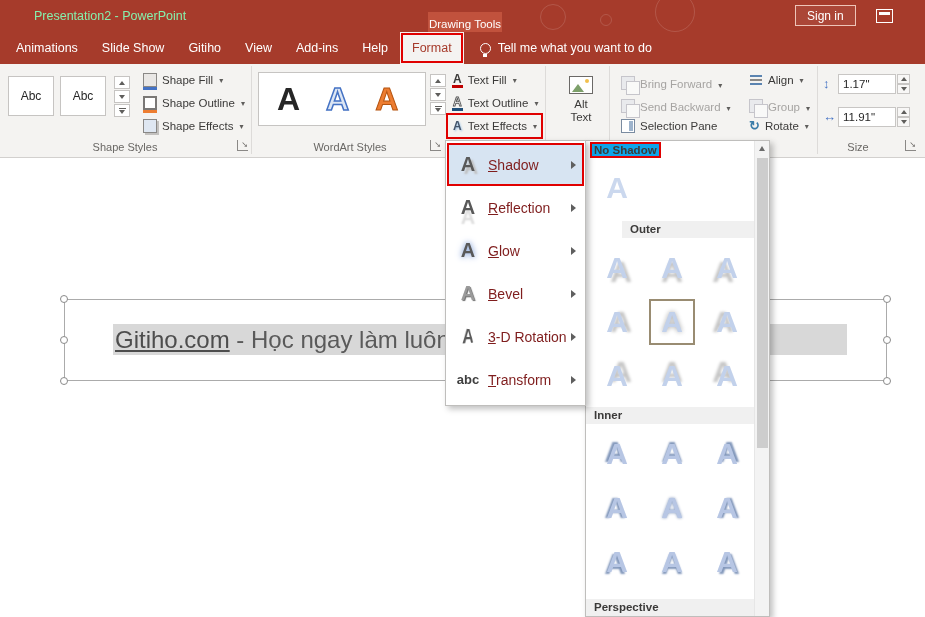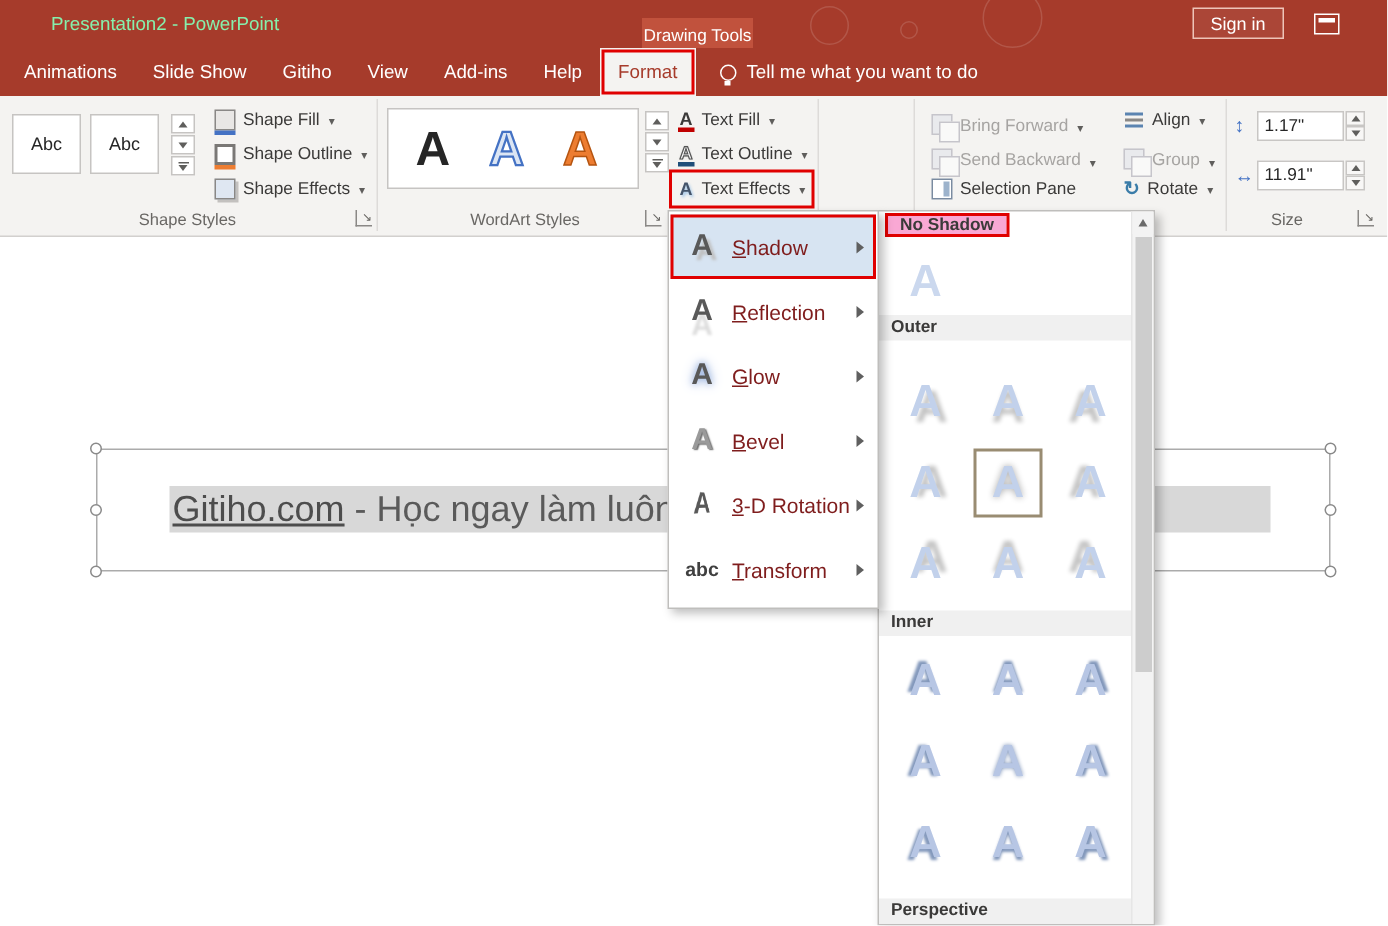--- a/index.html
+++ b/index.html
@@ -131,21 +131,21 @@
   .i-bevel { color:#9a9a9a; text-shadow:1px 1px 1px #6e6e6e, -1px -1px 1px #fff; }
   .i-3d span { display:inline-block; transform:perspective(60px) rotateY(38deg); }
   .i-transform { font-size:13px; color:#404040; }
 
   
   .submenu { position:absolute; left:585px; top:140px; width:185px; height:477px; background:#fff; border:1px solid #BFBEBC;
              box-shadow:3px 3px 6px rgba(0,0,0,0.25); z-index:29; overflow:hidden; }
   .gal-hdr { position:absolute; left:0; width:169px; height:17px; background:#F0F0F0; font-size:11.5px; font-weight:bold;
              color:#3b3a39; line-height:17px; padding-left:8px; }
   .hdr-noshadow { position:absolute; left:6px; top:3px; font-size:11.5px; font-weight:bold; color:#3b3a39;
-                  padding:0 8px; background:#f9a8d4; outline:2px solid #E00000; outline-offset:0; }
+                  padding:0 2px; background:#0ea5e9; outline:2px solid #E00000; outline-offset:0; }
   .thumb { position:absolute; width:46px; height:46px; display:flex; align-items:center; justify-content:center; cursor:default; }
   .thumb.selected { border:2px solid #998c72; box-shadow:inset 0 0 0 2px #fff; }
   .tg { font-size:30px; font-weight:bold; color:#C2D1EB; line-height:30px; }
   .tg-plain { color:#CBD8EE; }
   .tg-inner { color:#B7C6E4; }
   .out-br{text-shadow:4px 4px 3px #c3c3c3} .out-b{text-shadow:0 4px 3px #c3c3c3} .out-bl{text-shadow:-4px 4px 3px #c3c3c3}
   .out-r{text-shadow:4px 0 3px #c3c3c3}  .out-c{text-shadow:0 0 5px #ababab}   .out-l{text-shadow:-4px 0 3px #c3c3c3}
   .out-tr{text-shadow:4px -4px 3px #c3c3c3} .out-t{text-shadow:0 -4px 3px #c3c3c3} .out-tl{text-shadow:-4px -4px 3px #c3c3c3}
   .in-tl{text-shadow:-2px -2px 2px #8096ba, 2px 2px 2px #fff} .in-t{text-shadow:0 -2px 2px #8096ba, 0 2px 2px #fff}
   .in-tr{text-shadow:2px -2px 2px #8096ba, -2px 2px 2px #fff} .in-l{text-shadow:-2px 0 2px #8096ba, 2px 0 2px #fff}
@@ -237,20 +237,24 @@
       <span>Text Outline</span>
     </div>
     <div class="rbtn caret red-box" style="left:449px;top:52px;">
       <span class="ic-a-fx">A</span>
       <span>Text Effects</span>
     </div>
     <span class="grouplabel" style="left:290px;width:120px;">WordArt Styles</span>
     <span class="launcher" style="left:430px;top:76px;"></span>
     <div class="vsep" style="left:545px;"></div>
 
+    <div class="alttext-btn">
+      <span class="ic-img"></span>
+      <span class="alttext-label">Alt Text</span>
+    </div>
     <div class="vsep" style="left:609px;"></div>
 
     <div class="rbtn caret disabled" style="left:618px;top:6px;">
       <span class="ic ic-layers"></span>
       <span>Bring Forward</span>
     </div>
     <div class="rbtn caret disabled" style="left:618px;top:29px;">
       <span class="ic ic-layers"></span>
       <span>Send Backward</span>
     </div>
@@ -336,21 +340,21 @@
       <span class="mi-arrow"></span>
     </div>
   </div>
 
   <div class="submenu">
     <span class="hdr-noshadow">No Shadow</span>
     <div class="thumb" style="left:8px;top:24px;">
       <span class="tg tg-plain">A</span>
     </div>
 
-    <div class="gal-hdr" style="top:69px;">Outer</div>
+    <div class="gal-hdr" style="top:80px;margin-left:36px;">Outer</div>
     <div class="thumb" style="left:8px;top:104px;">
         <span class="tg out-br">A</span>
       </div>
     <div class="thumb" style="left:63px;top:104px;">
         <span class="tg out-b">A</span>
       </div>
     <div class="thumb" style="left:118px;top:104px;">
         <span class="tg out-bl">A</span>
       </div>
     <div class="thumb" style="left:8px;top:158px;">

